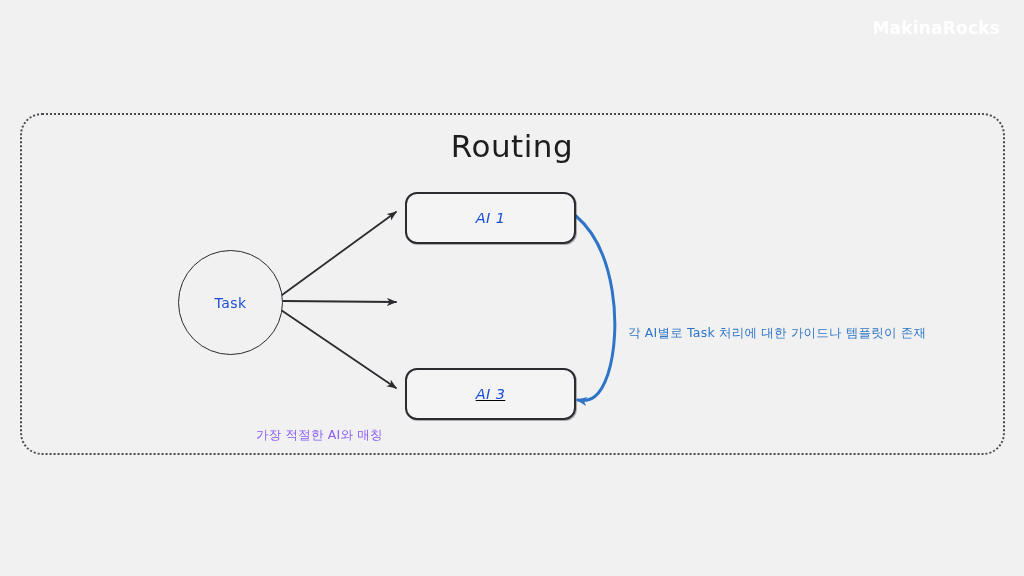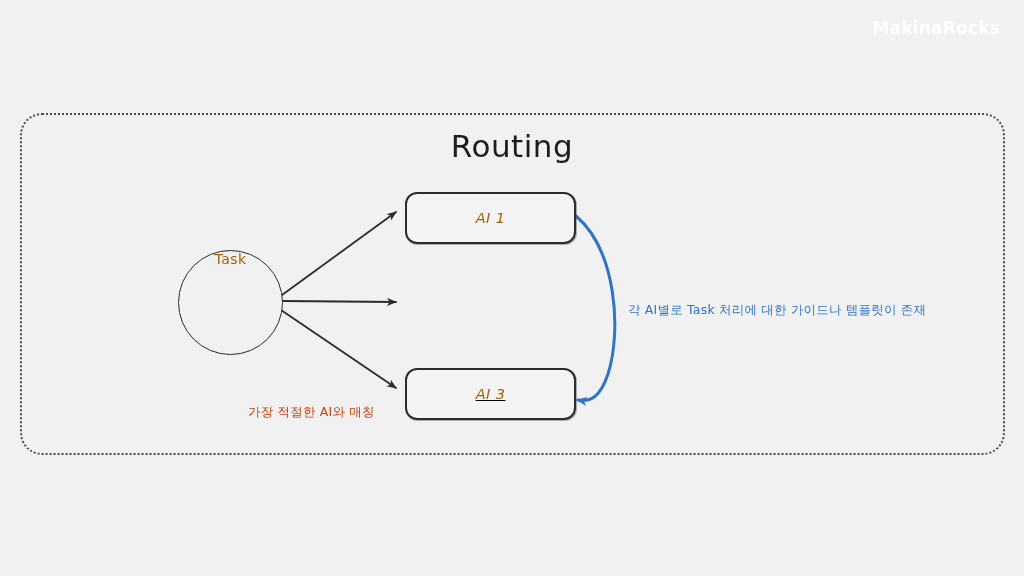--- a/index.html
+++ b/index.html
@@ -51,34 +51,34 @@
     font-family: "DejaVu Sans", sans-serif;
     font-size: 31px;
     font-weight: 400;
     color: #1d1d20;
     letter-spacing: 0.5px;
   }
   .node-label {
     font-family: "DejaVu Sans", sans-serif;
     font-size: 14.5px;
     font-style: italic;
-    color: #a16207;
+    color: #1d4ed8;
     letter-spacing: 0.4px;
   }
   .task-circle {
     position: absolute;
     left: 178px;
     top: 250px;
     width: 103px;
     height: 103px;
     border: 1.8px solid #2b2b30;
     border-radius: 50%;
     background: #f1f1f1;
     display: flex;
-    align-items: flex-start;
+    align-items: center;
     justify-content: center;
   }
   .task-circle .node-label { font-style: normal; font-size: 14px; }
   .ai-box {
     position: absolute;
     left: 405px;
     width: 171px;
     height: 52px;
     border: 2px solid #2b2b30;
     border-radius: 12px;
@@ -91,30 +91,31 @@
   }
   #ai-box-1 { top: 192px; }
   #ai-box-2 { top: 277px; }
   #ai-box-3 { top: 368px; text-decoration: underline; }
   .annotation {
     position: absolute;
     font-family: "DejaVu Sans", sans-serif;
     font-size: 12.5px;
     white-space: nowrap;
     letter-spacing: 0.2px;
+    margin-top: 23px;
   }
   #annotation-blue {
     left: 628px;
     top: 302px;
     color: #2e75c8;
   }
   #annotation-red {
-    left: 248px;
+    left: 256px;
     top: 404px;
-    color: #c2410c;
+    color: #8b5cf6;
   }
   svg.edges {
     position: absolute;
     left: 0; top: 0;
     width: 1024px;
     height: 576px;
     pointer-events: none;
   }
 </style>
 </head>

